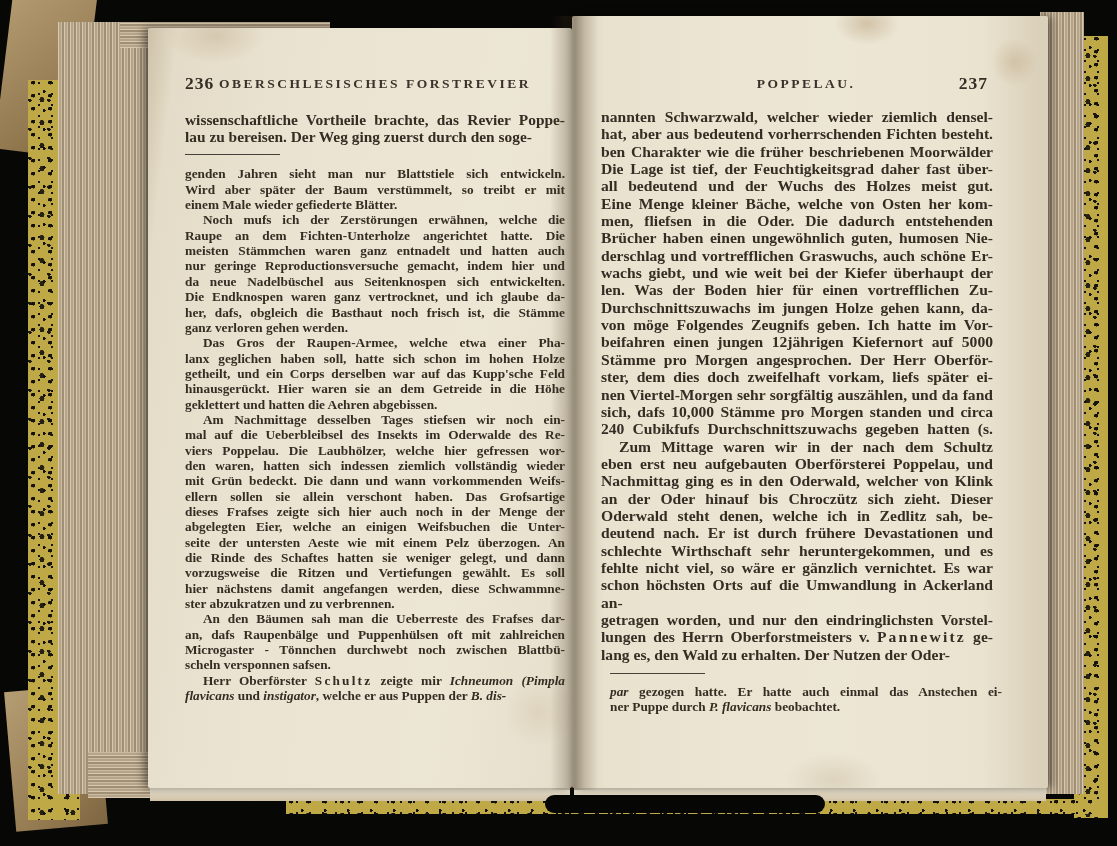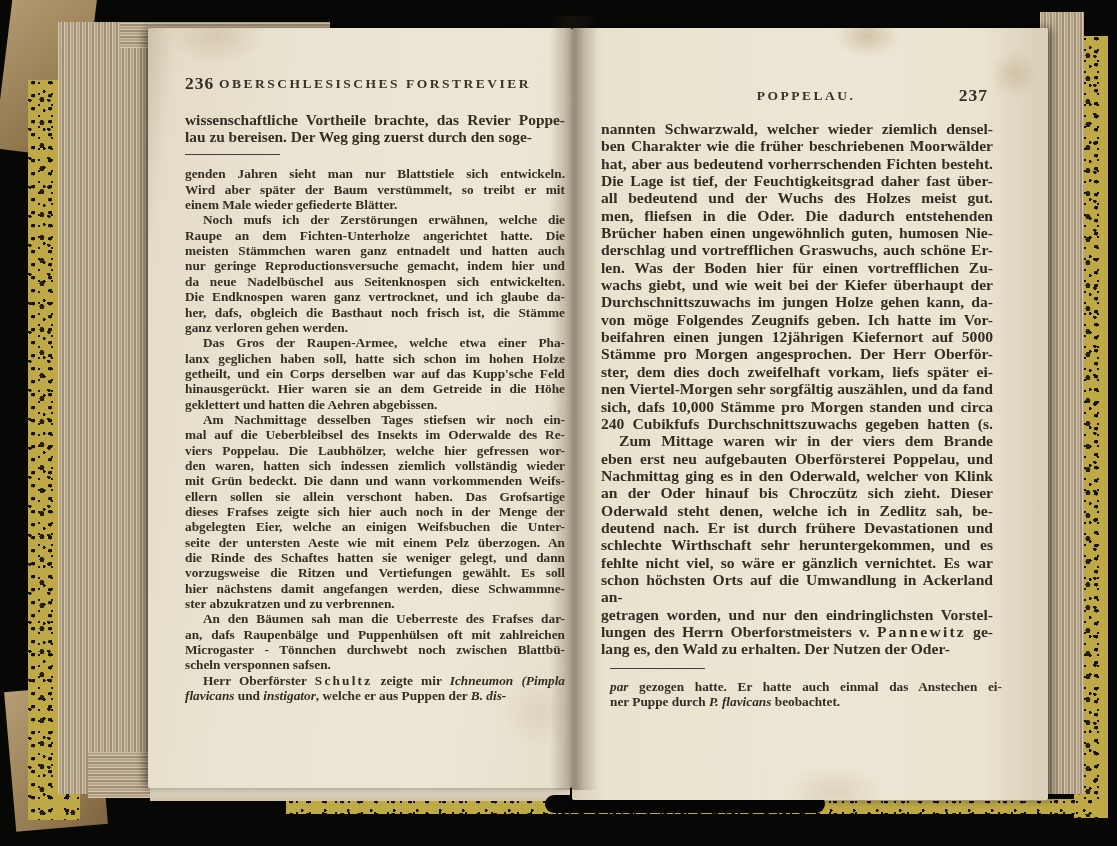--- a/index.html
+++ b/index.html
@@ -40,21 +40,21 @@
       background:linear-gradient(90deg,rgba(60,45,25,0) 0%,rgba(70,52,30,.22) 30%,rgba(45,32,16,.38) 52%,rgba(70,52,30,.18) 72%,rgba(60,45,25,0) 100%);}
 
   
   .page{position:absolute;z-index:3;color:#352d23;border-radius:2px;}
   .page-left{left:148px;top:28px;width:424px;height:760px;
       background:
        radial-gradient(ellipse 70px 40px at 16% 1%, rgba(140,100,50,.18), transparent 70%),
        radial-gradient(ellipse 50px 50px at 92% 90%, rgba(140,100,50,.10), transparent 70%),
        linear-gradient(97deg,#cdc1a8 0%,#e4dcc8 6%,#eae3d1 30%,#ece6d4 72%,#e5decb 100%);
       box-shadow:-4px 0 8px rgba(0,0,0,.45);}
-  .page-right{left:572px;top:28px;width:476px;height:772px;
+  .page-right{left:572px;top:16px;width:476px;height:772px;
       background:
        radial-gradient(ellipse 46px 30px at 62% 1%, rgba(145,105,55,.28), transparent 70%),
        radial-gradient(ellipse 34px 34px at 93% 6%, rgba(145,105,55,.20), transparent 70%),
        radial-gradient(ellipse 70px 40px at 55% 99%, rgba(130,95,50,.14), transparent 70%),
        linear-gradient(90deg,#d7cdb7 0%,#e9e2cf 7%,#ece6d4 55%,#eae3d0 86%,#dbd1ba 98%);
       box-shadow:4px 0 8px rgba(0,0,0,.45);}
 
   .pagehead{position:relative;height:20px;font-weight:bold;}
   .page-left  .pagehead{margin:48px 5px 0 37px;width:380px;}
   .page-right .pagehead{margin:60px 0 0 38px;width:392px;}
@@ -160,40 +160,41 @@
   </div>
 
   <div class="page page-right">
     <div class="pagehead">
       <span class="runhead">POPPELAU.</span>
       <span class="pagenum pagenum-right">237</span>
     </div>
     <div class="textcol main-text">
         <div>
           <div class="line">nannten Schwarzwald, welcher wieder ziemlich densel-</div>
+          <div class="line">hat, aber aus bedeutend vorherrschenden Fichten besteht.</div>
           <div class="line">ben Charakter wie die früher beschriebenen Moorwälder</div>
-          <div class="line">hat, aber aus bedeutend vorherrschenden Fichten besteht.</div>
           <div class="line">Die Lage ist tief, der Feuchtigkeitsgrad daher fast über-</div>
           <div class="line">all bedeutend und der Wuchs des Holzes meist gut.</div>
+          <div class="line">Eine Menge kleiner Bäche, welche von Osten her kom-</div>
           <div class="line">men, fliefsen in die Oder.  Die dadurch entstehenden</div>
           <div class="line">Brücher haben einen ungewöhnlich guten, humosen Nie-</div>
           <div class="line">derschlag und vortrefflichen Graswuchs, auch schöne Er-</div>
+          <div class="line">wachs giebt, und wie weit bei der Kiefer überhaupt der</div>
           <div class="line">len.  Was der Boden hier für einen vortrefflichen Zu-</div>
-          <div class="line">wachs giebt, und wie weit bei der Kiefer überhaupt der</div>
           <div class="line">Durchschnittszuwachs im jungen Holze gehen kann, da-</div>
           <div class="line">von möge Folgendes Zeugnifs geben.  Ich hatte im Vor-</div>
           <div class="line">beifahren einen jungen 12jährigen Kiefernort auf 5000</div>
           <div class="line">Stämme pro Morgen angesprochen.  Der Herr Oberför-</div>
           <div class="line">ster, dem dies doch zweifelhaft vorkam, liefs später ei-</div>
           <div class="line">nen Viertel-Morgen sehr sorgfältig auszählen, und da fand</div>
           <div class="line">sich, dafs 10,000 Stämme pro Morgen standen und circa</div>
           <div class="line">240 Cubikfufs Durchschnittszuwachs gegeben hatten (s.</div>
         </div>
         <div>
-          <div class="line indent">Zum Mittage waren wir in der viers dem Brande</div>
+          <div class="line indent">Zum Mittage waren wir in der nach dem Schultz</div>
           <div class="line">eben erst neu aufgebauten Oberförsterei Poppelau, und</div>
           <div class="line">Nachmittag ging es in den Oderwald, welcher von Klink</div>
           <div class="line">an der Oder hinauf bis Chroczütz sich zieht.  Dieser</div>
           <div class="line">Oderwald steht denen, welche ich in Zedlitz sah, be-</div>
           <div class="line">deutend nach.  Er ist durch frühere Devastationen und</div>
           <div class="line">schlechte Wirthschaft sehr heruntergekommen, und es</div>
           <div class="line">fehlte nicht viel, so wäre er gänzlich vernichtet.  Es war</div>
           <div class="line">schon höchsten Orts auf die Umwandlung in Ackerland an-</div>
           <div class="line">getragen worden, und nur den eindringlichsten Vorstel-</div>
           <div class="line">lungen des Herrn Oberforstmeisters v. <span class="ls">Pannewitz</span> ge-</div>

